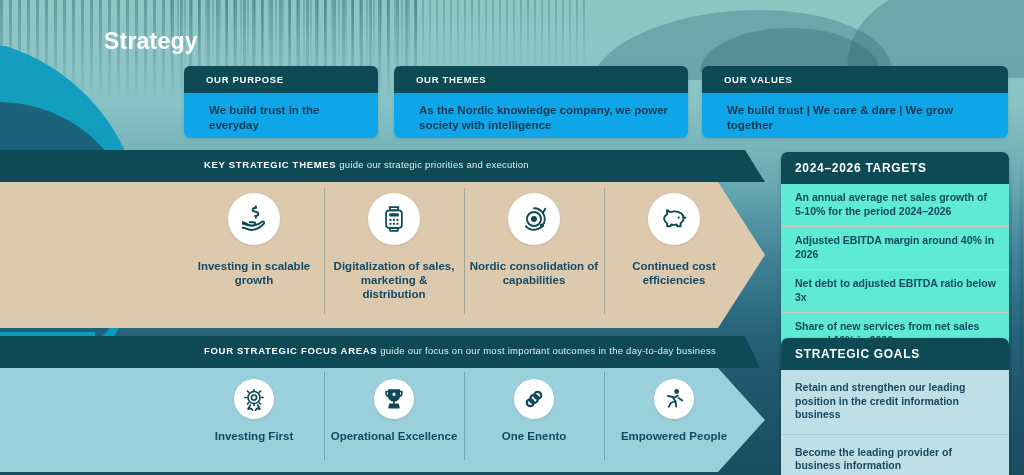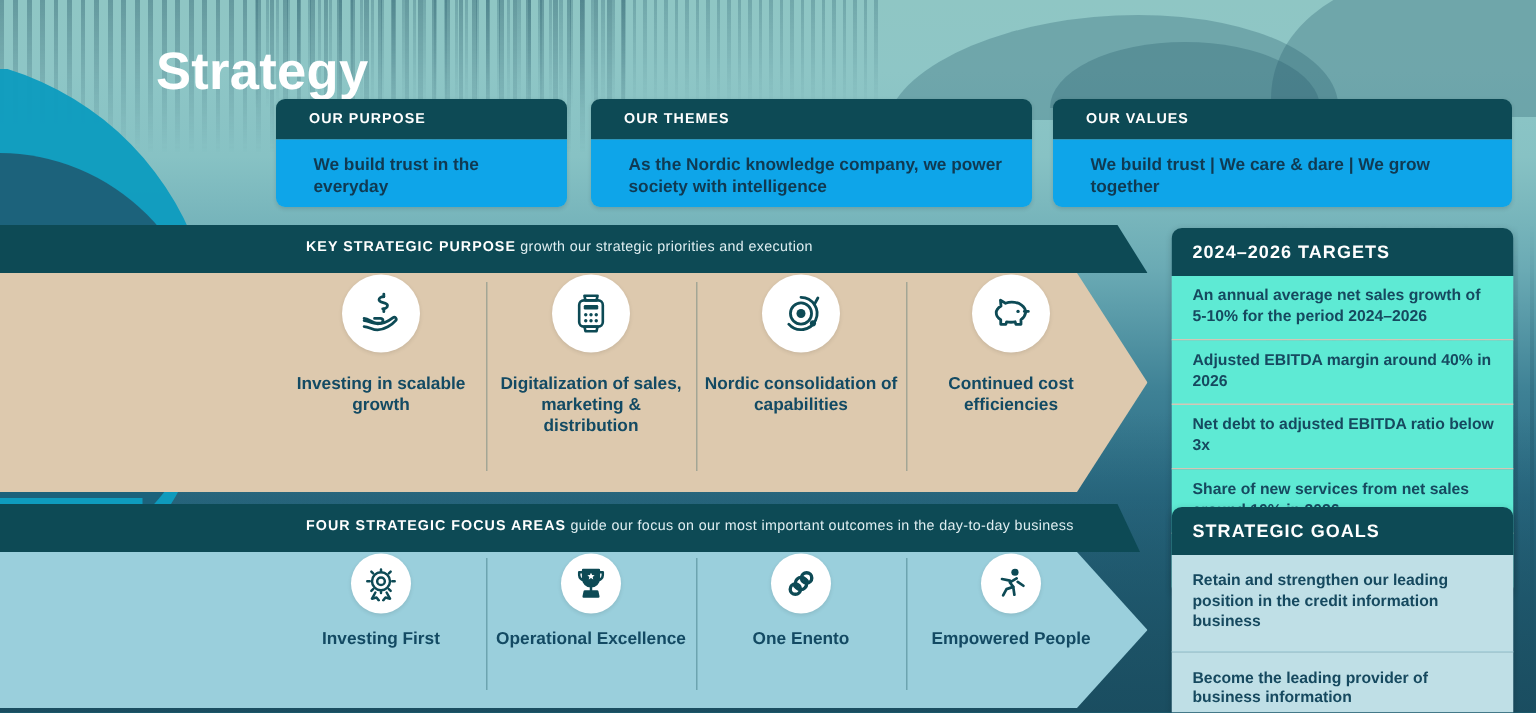--- a/index.html
+++ b/index.html
@@ -73,21 +73,21 @@
     -webkit-mask-image: linear-gradient(180deg, rgba(0,0,0,0) 0%, rgba(0,0,0,.8) 40%, rgba(0,0,0,.3) 100%);
             mask-image: linear-gradient(180deg, rgba(0,0,0,0) 0%, rgba(0,0,0,.8) 40%, rgba(0,0,0,.3) 100%);
   }
 
   
   .spiral { position: absolute; left: -205px; top: 32px; width: 400px; height: 420px; }
 
   
   .title {
     position: absolute; left: 104px; top: 28px;
-    font-size: 35px; font-weight: 700; color: #ffffff; letter-spacing: .2px;
+    font-size: 23px; font-weight: 700; color: #ffffff; letter-spacing: .2px;
   }
 
   
   .topcards { position: absolute; left: 184px; top: 66px; width: 824px; height: 72px; }
   .card { position: absolute; top: 0; border-radius: 6px; overflow: hidden;
           box-shadow: 0 1px 3px rgba(0,0,0,.12); }
   .card .card-hd {
     background: #0d4a55; color: #ffffff;
     font-size: 9.5px; font-weight: 700; letter-spacing: .7px;
     padding: 8px 0 8px 22px; height: 27px;
@@ -121,21 +121,21 @@
   }
   .band-body-blue {
     position: absolute; left: 0; top: 32px; width: 780px; height: 104px;
     background: #9acfdc;
     clip-path: polygon(0 0, 718px 0, 765px 52px, 718px 104px, 0 104px);
   }
 
   .cols { position: absolute; left: 184px; top: 32px; width: 560px; height: 146px; display: flex; }
   .col {
     flex: 1; display: flex; flex-direction: column; align-items: center;
-    padding-top: 1px; position: relative;
+    padding-top: 11px; position: relative;
   }
   .col + .col::before {
     content: ""; position: absolute; left: 0; top: 6px; bottom: 14px; width: 1px;
     background: rgba(13, 74, 85, .28);
   }
   .cols.blue .col + .col::before { background: rgba(13, 74, 85, .32); top: 4px; bottom: 12px; }
 
   .icon-circle {
     width: 52px; height: 52px; border-radius: 50%;
     background: #ffffff; display: flex; align-items: center; justify-content: center;
@@ -211,21 +211,21 @@
     </div>
     <div class="card c3">
       <div class="card-hd">OUR VALUES</div>
       <div class="card-bd">We build trust  |  We care &amp; dare  |  We grow together</div>
     </div>
   </div>
 
   <div class="themes-wrap">
     <div class="band-body-beige"></div>
     <div class="band-hd">
-      <div class="band-label"><b>KEY STRATEGIC PURPOSE</b><span> growth our strategic priorities and execution</span></div>
+      <div class="band-label"><b>KEY STRATEGIC THEMES</b><span> guide our strategic priorities and execution</span></div>
     </div>
 
     <div class="cols beige">
       <div class="col">
         <div class="icon-circle">
           <svg width="30" height="30" viewBox="0 0 32 32" fill="none" stroke="#0d4a55" stroke-width="2" stroke-linecap="round" stroke-linejoin="round">
             <path d="M18 4c-2 0-3.4 1-3.4 2.3 0 2.6 6 1.3 6 4 0 1.4-1.5 2.4-3.4 2.4"></path>
             <path d="M18 2.2v1.9M18 12.7v2"></path>
             <path d="M4 21c2.6 0 4.4 1.8 7 1.8h4.4c1.2 0 2-0.8 2-1.7 0-1-0.8-1.6-2-1.6h-4"></path>
             <path d="M4 19.5c3.5 0 6 3.8 9.6 3.8 3.6 0 8.4-2.4 11-4.4 1.3-1 3 0.8 1.8 2.2-2.5 2.9-8 6.6-12.8 6.6-4 0-6-2.4-9.6-2.4"></path>

